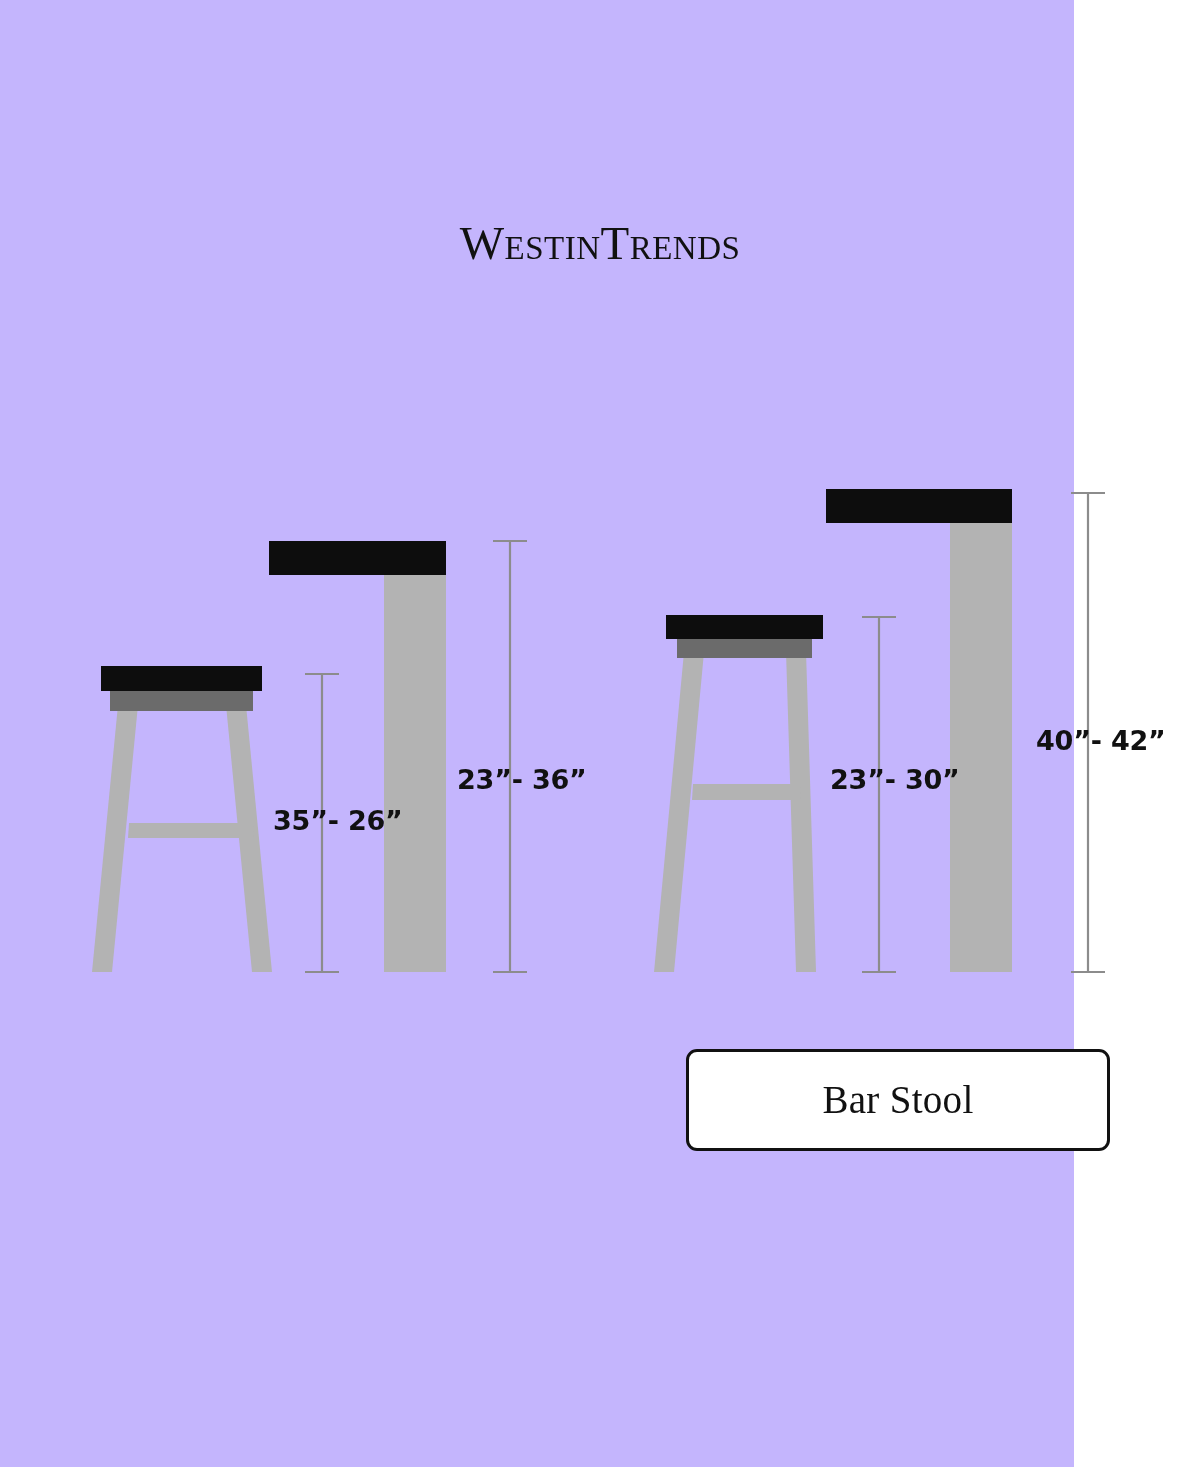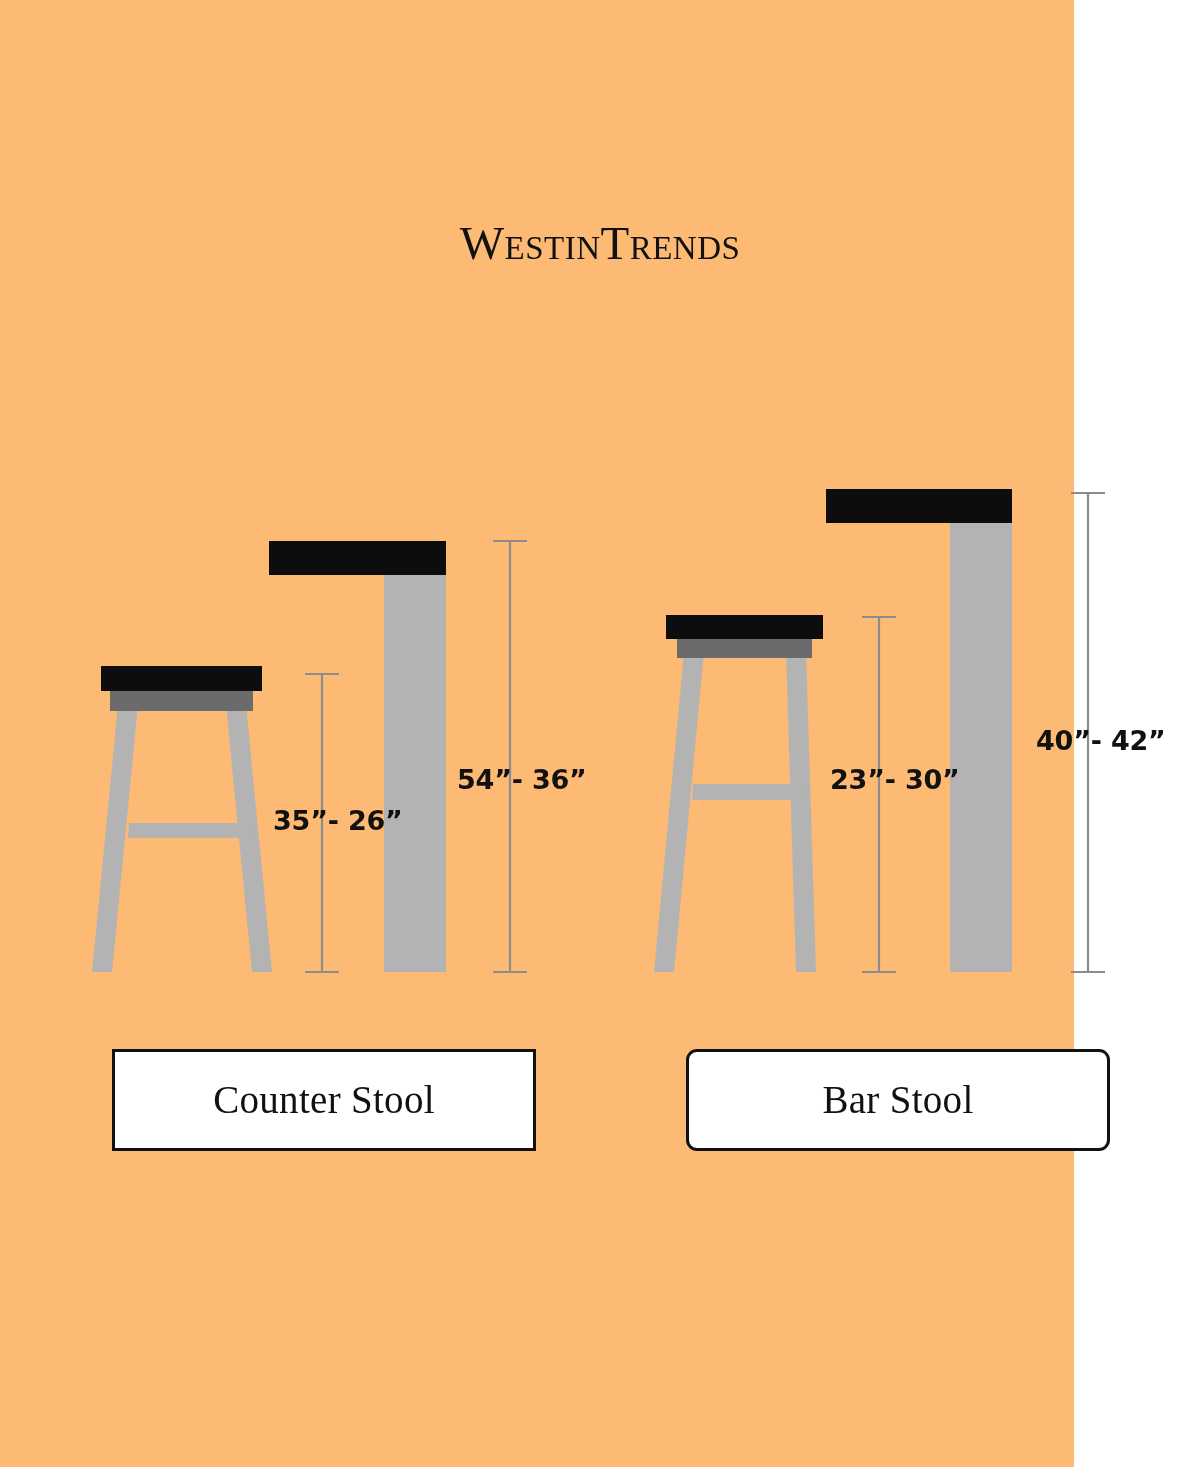--- a/index.html
+++ b/index.html
@@ -14,21 +14,21 @@
     position: relative;
     overflow: hidden;
     font-family: "Liberation Sans", sans-serif;
     -webkit-font-smoothing: antialiased;
   }
   #page {
     position: absolute;
     inset: 0;
     width: 1074px;
     height: 1467px;
-    background: #fdba74;
+    background: #c4b5fd;
   }
   .brand-logo {
     position: absolute;
     left: 0;
     top: 214px;
     width: 1200px;
     text-align: center;
     font-family: "Liberation Serif", "DejaVu Serif", serif;
     font-size: 47px;
     line-height: 58px;
@@ -152,27 +152,24 @@
     <g stroke="#8c8c8c" stroke-width="2.2">
       <line x1="1088" y1="493" x2="1088" y2="972"></line>
       <line x1="1071" y1="493" x2="1105" y2="493"></line>
       <line x1="1071" y1="972" x2="1105" y2="972"></line>
     </g>
 
   </svg>
 
   <div class="dim-label" id="dim-label-counter-seat">35”- 26”</div>
 
-  <div class="dim-label" id="dim-label-counter-table">54”- 36”</div>
+  <div class="dim-label" id="dim-label-counter-table">23”- 36”</div>
 
   <div class="dim-label" id="dim-label-bar-seat">23”- 30”</div>
 
   <div class="dim-label" id="dim-label-bar-table">40”- 42”</div>
 
-  <div class="caption-box" id="caption-counter">
-    <span class="caption-text">Counter Stool</span>
-  </div>
 
   <div class="caption-box" id="caption-bar">
     <span class="caption-text">Bar Stool</span>
   </div>
 
 </div>
 
 </body></html>

